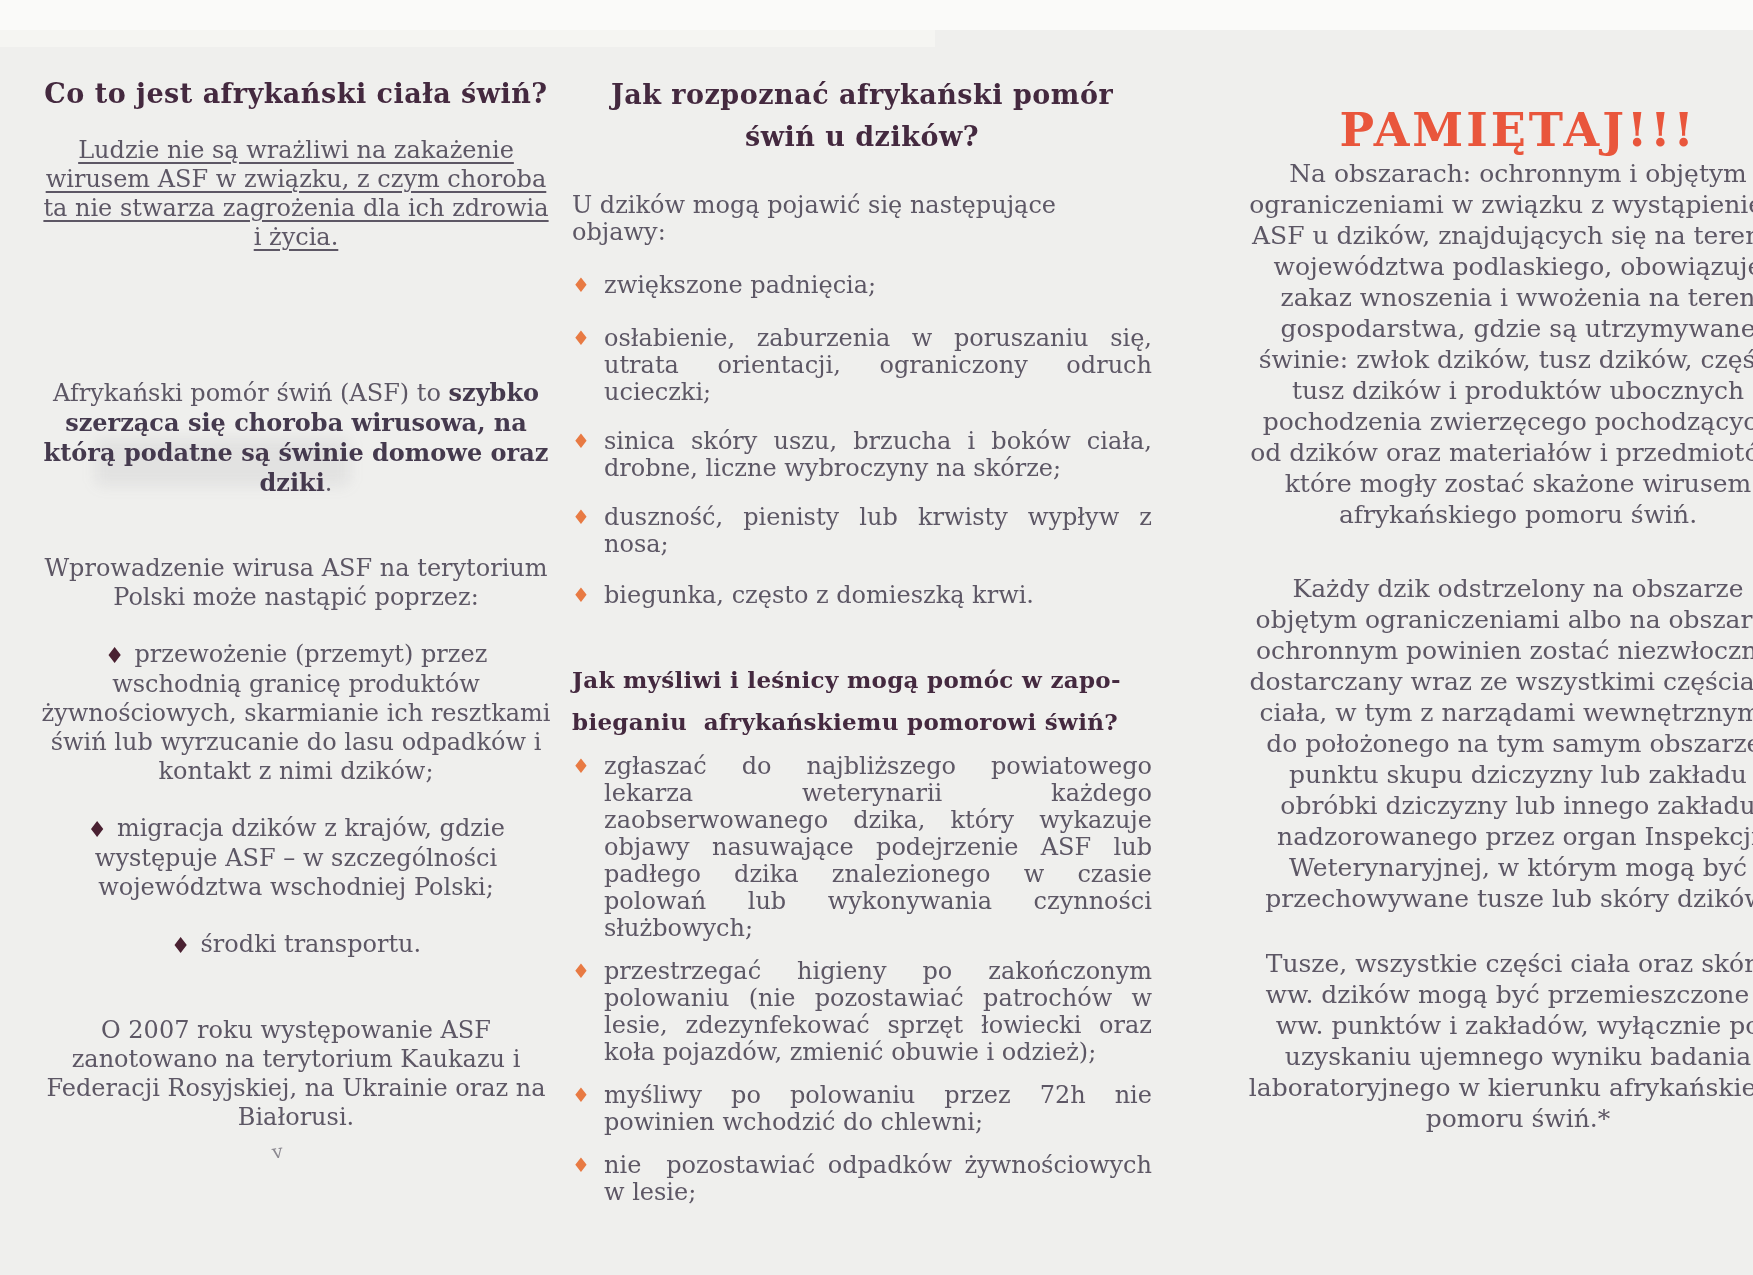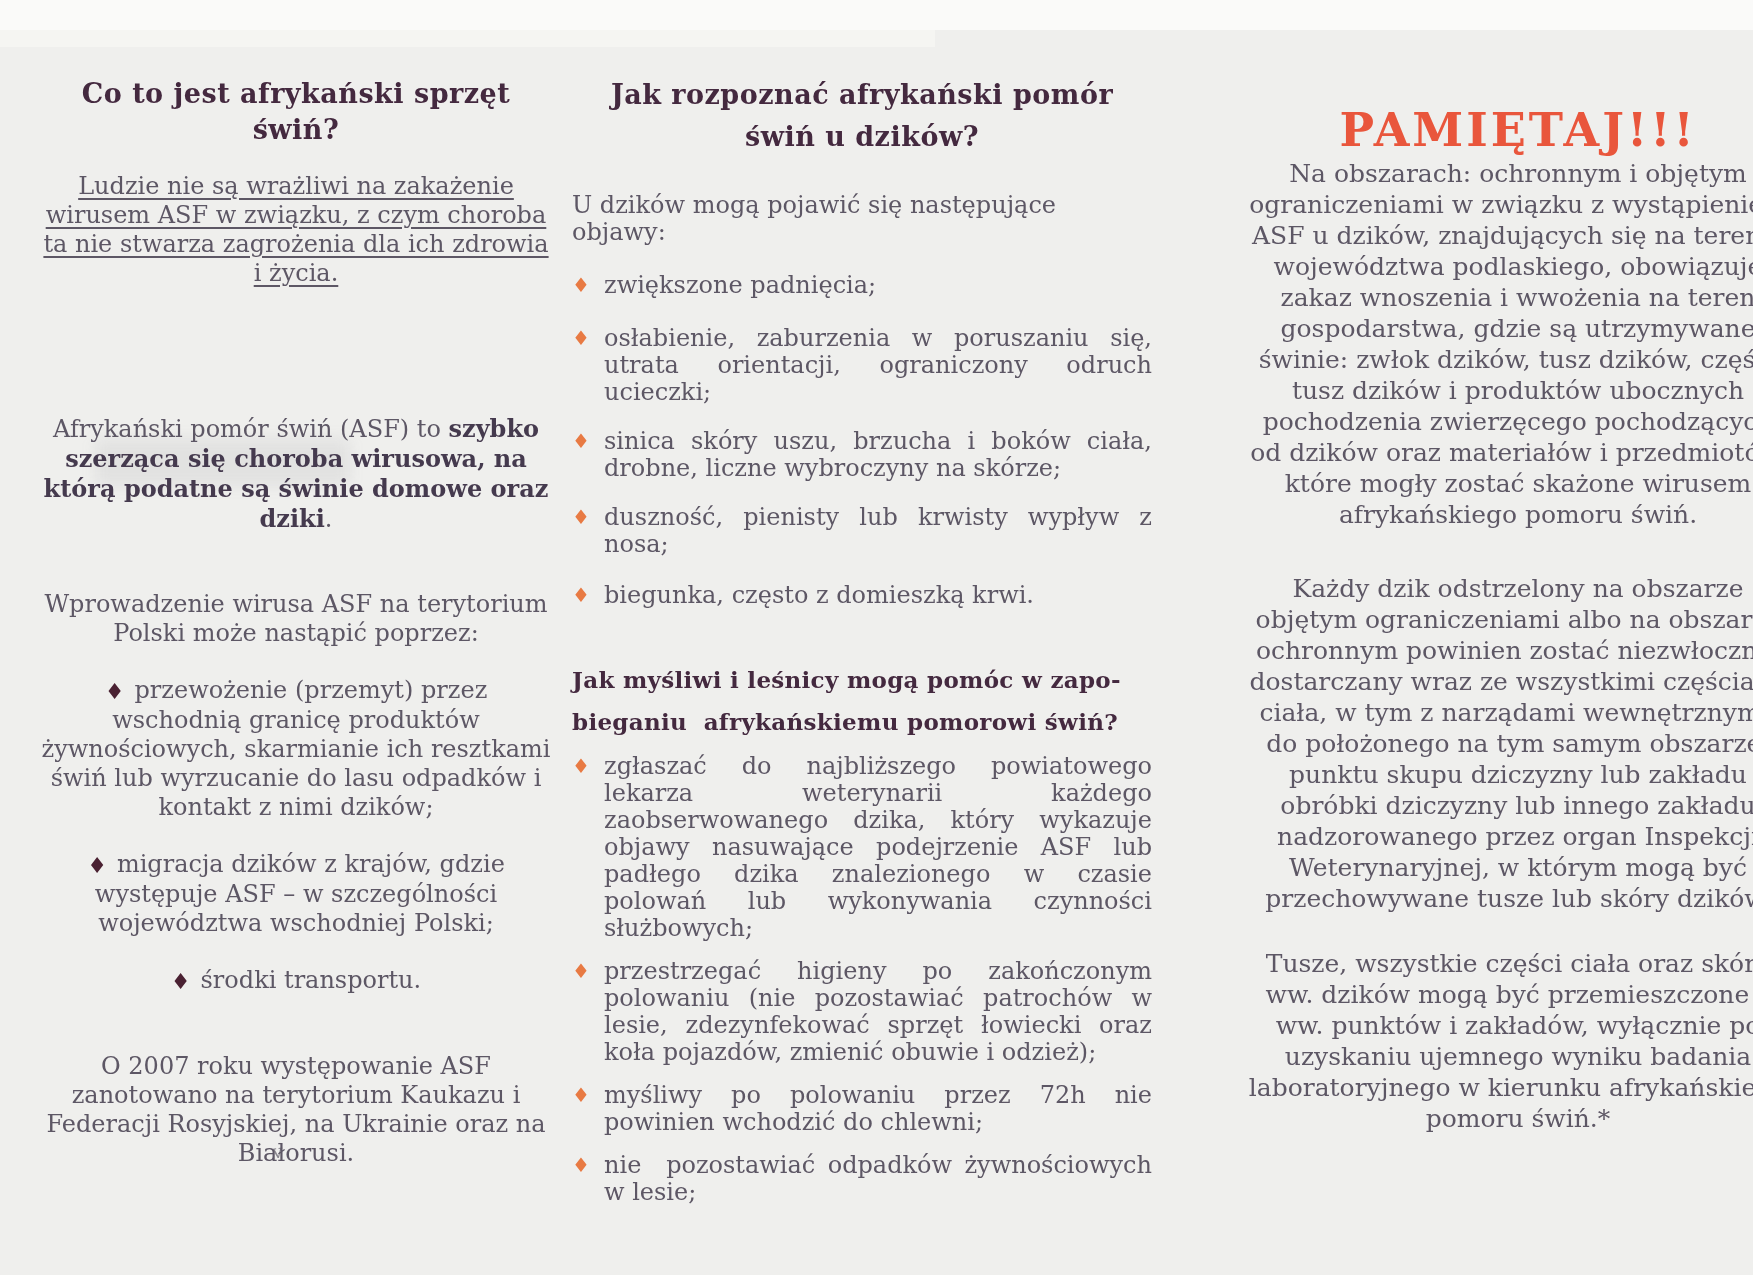--- a/index.html
+++ b/index.html
@@ -56,21 +56,21 @@
 </style>
 </head>
 <body>
 
 <div class="strip-top"></div>
 <div class="strip-band"></div>
 <div class="smudge"></div>
 <div class="vmark">v</div>
 
 <div class="col col1">
-  <div class="h-main">Co to jest afrykański sprzęt świń?</div>
+  <div class="h-main">Co to jest afrykański ciała świń?</div>
 
   <div class="c1-body c1-under">Ludzie nie są wrażliwi na zakażenie wirusem ASF w związku, z czym choroba ta nie stwarza zagrożenia dla ich zdrowia i życia.</div>
 
   <div class="c1-body c1-intro"><span>Afrykański pomór świń (ASF) to </span><b>szybko szerząca się choroba wirusowa, na którą podatne są świnie domowe oraz dziki</b><span>.</span></div>
 
   <div class="c1-body c1-lead">Wprowadzenie wirusa ASF na terytorium Polski może nastąpić poprzez:</div>
 
   <div class="c1-body c1-bullet"><span class="d1">♦</span><span>przewożenie (przemyt) przez wschodnią granicę produktów żywnościowych, skarmianie ich resztkami świń lub wyrzucanie do lasu odpadków i kontakt z nimi dzików;</span></div>
 
   <div class="c1-body c1-bullet"><span class="d1">♦</span><span>migracja dzików z krajów, gdzie występuje ASF – w szczególności województwa wschodniej Polski;</span></div>

